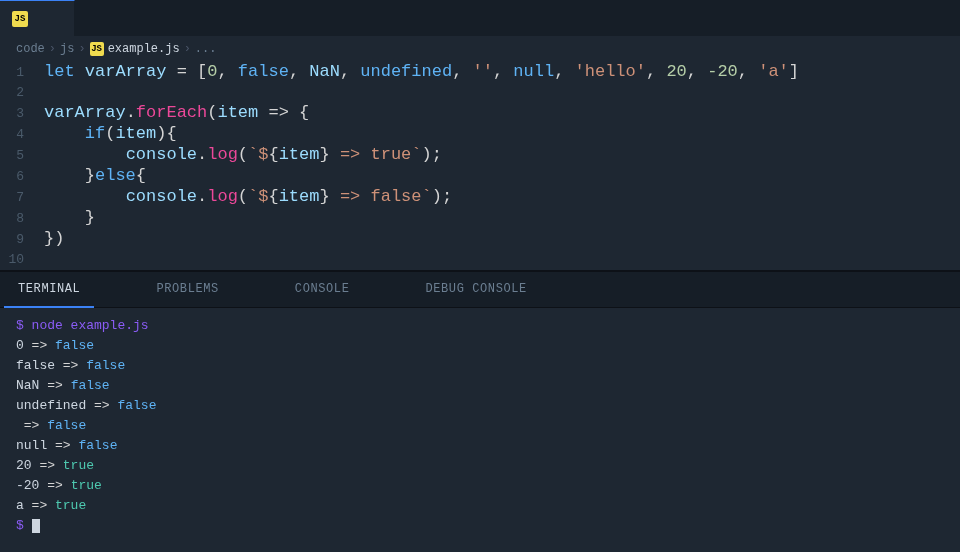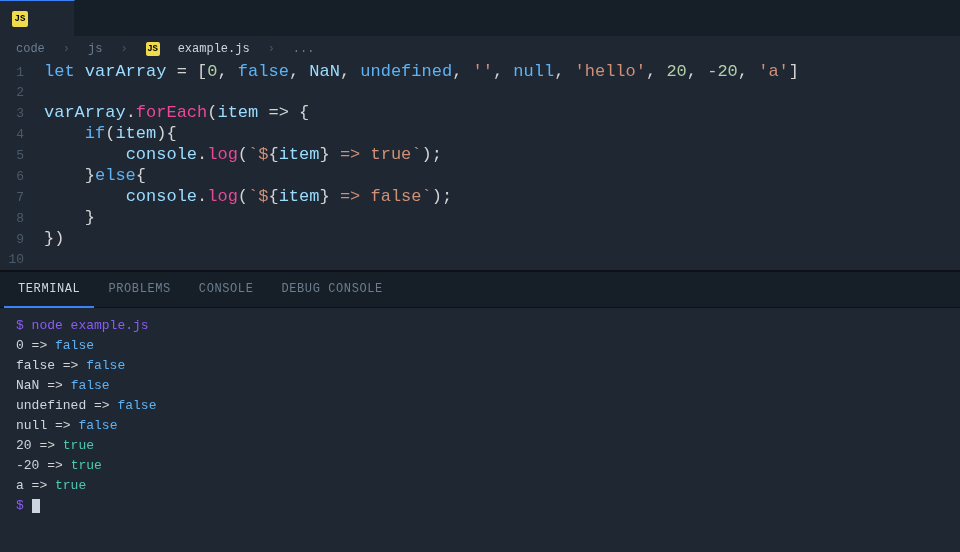--- a/index.html
+++ b/index.html
@@ -64,21 +64,21 @@
     }
 
     
     .breadcrumb {
       background: #1e2732;
       padding: 4px 16px;
       font-size: 12px;
       color: #6b7e91;
       display: flex;
       align-items: center;
-      gap: 18px;
+      gap: 4px;
       height: 26px;
     }
     .breadcrumb .sep { color: #4a5568; }
     .breadcrumb .js-badge {
       background: #f0db4f;
       color: #000;
       font-size: 9px;
       font-weight: bold;
       width: 14px;
       height: 14px;
@@ -127,20 +127,21 @@
     .punc { color: #d4d4d4; }
 
     
     .panel-tabs {
       background: #161e27;
       display: flex;
       align-items: center;
       height: 36px;
       border-top: 1px solid #0d1117;
       padding-left: 4px;
+      gap: 48px;
     }
     .panel-tab {
       padding: 0 14px;
       height: 36px;
       display: flex;
       align-items: center;
       font-size: 12px;
       color: #6b7e91;
       cursor: pointer;
       border-bottom: 2px solid transparent;
@@ -262,18 +263,19 @@
   </div>
 
 <div class="panel-divider"></div>
 
 <div class="terminal" id="terminal-panel">
 <div class="terminal-line"><span class="t-prompt">$ node example.js</span></div>
     <div class="terminal-line"><span class="t-cmd">0 </span><span class="t-arrow">=&gt; </span><span class="t-false">false</span></div>
     <div class="terminal-line"><span class="t-cmd">false </span><span class="t-arrow">=&gt; </span><span class="t-false">false</span></div>
     <div class="terminal-line"><span class="t-cmd">NaN </span><span class="t-arrow">=&gt; </span><span class="t-false">false</span></div>
     <div class="terminal-line"><span class="t-cmd">undefined </span><span class="t-arrow">=&gt; </span><span class="t-false">false</span></div>
+    <div class="terminal-line"><span class="t-cmd"> </span><span class="t-arrow">=&gt; </span><span class="t-false">false</span></div>
     <div class="terminal-line"><span class="t-cmd">null </span><span class="t-arrow">=&gt; </span><span class="t-false">false</span></div>
     <div class="terminal-line"><span class="t-cmd">20 </span><span class="t-arrow">=&gt; </span><span class="t-true">true</span></div>
     <div class="terminal-line"><span class="t-cmd">-20 </span><span class="t-arrow">=&gt; </span><span class="t-true">true</span></div>
     <div class="terminal-line"><span class="t-cmd">a </span><span class="t-arrow">=&gt; </span><span class="t-true">true</span></div>
     <div class="terminal-line"><span class="t-prompt">$ </span><span class="cursor-block"></span></div>
   </div>
 
 </body></html>

